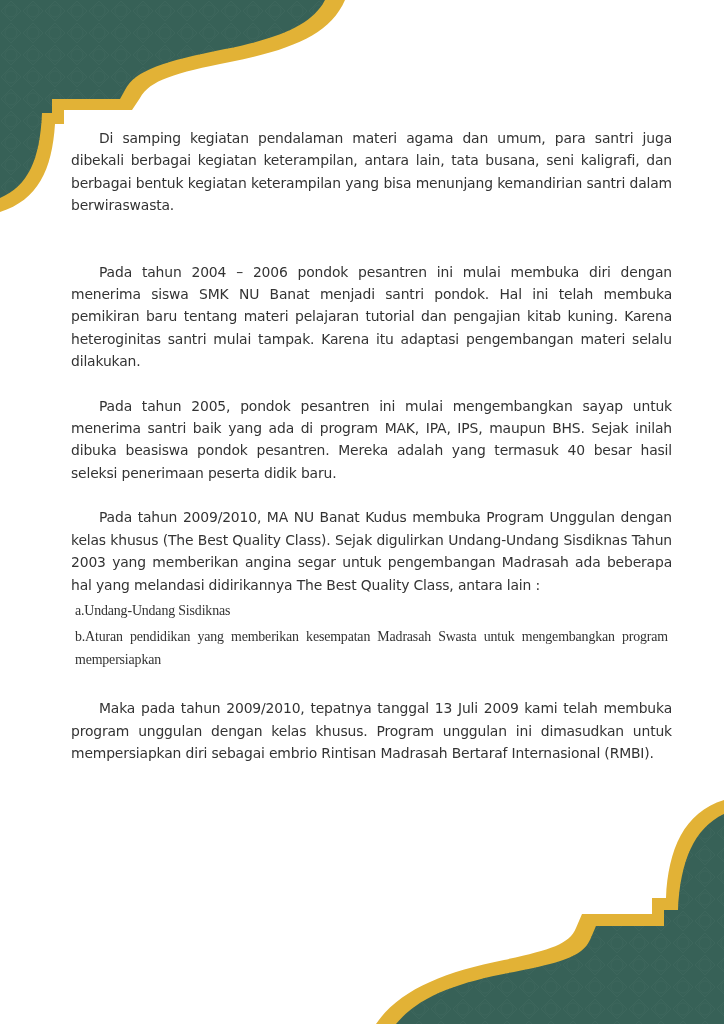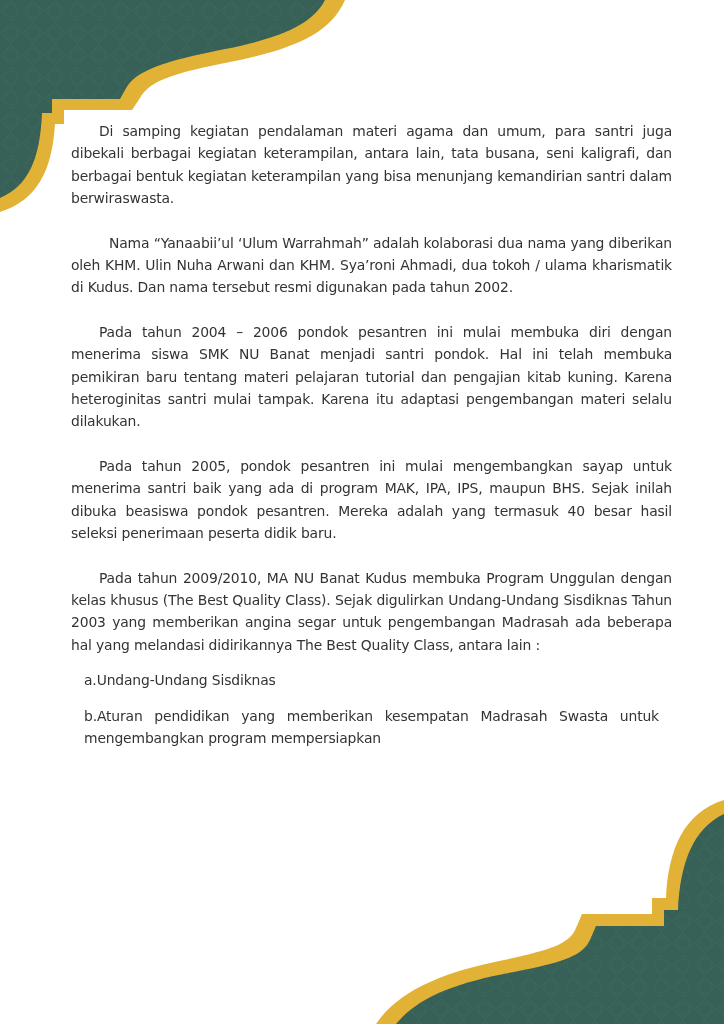--- a/index.html
+++ b/index.html
@@ -6,27 +6,27 @@
     body {
       width: 724px; height: 1024px; position: relative; overflow: hidden;
       background: #ffffff;
       font-family: "DejaVu Sans", sans-serif;
       color: #333333;
     }
     .deco { position: absolute; }
     .deco-top { left: 0; top: 0; }
     .deco-bottom { right: 0; bottom: 0; }
     .content {
-      position: absolute; left: 71px; top: 120px; width: 601px;
+      position: absolute; left: 71px; top: 127px; width: 601px;
       font-size: 13.9px; line-height: 22.4px; letter-spacing: -0.15px;
     }
     .para { margin: 0; text-align: justify; text-indent: 28px; }
     .para.big-indent { text-indent: 38px; }
     .gap { height: 22px; }
-    .list-item { margin: 13px; text-align: justify; }
+    .list-item { margin: 4px; text-align: justify; font-family: Liberation Serif, serif; }
   </style>
 </head>
 <body>
 
 <svg class="deco deco-top" width="360" height="220" viewBox="0 0 360 220">
   <defs>
     <pattern id="geo1" width="22" height="22" patternUnits="userSpaceOnUse">
       <path d="M11 1 L21 11 L11 21 L1 11 Z" fill="none" stroke="#41695f" stroke-width="1"></path>
       <circle cx="11" cy="11" r="6" fill="none" stroke="#41695f" stroke-width="0.8"></circle>
     </pattern>
@@ -72,23 +72,23 @@
   <path d="M360 14 L 360 224 L 32 224
            C 55 196, 95 182, 150 172
            C 195 163, 218 157, 226 140
            L 232 126 L 300 126 L 300 110 L 314 110
            C 316 62, 330 28, 360 14 Z" fill="url(#geo2)" opacity="0.6"></path>
 </svg>
 
 <div class="content">
   <p class="para">Di samping kegiatan pendalaman materi agama dan umum, para santri juga dibekali berbagai kegiatan keterampilan, antara lain, tata busana, seni kaligrafi, dan berbagai bentuk kegiatan keterampilan yang bisa menunjang kemandirian santri dalam berwiraswasta.</p>
   <div class="gap"></div>
-  <p class="para big-indent">Nama “Yanaabii’ul ‘Ulum Warrahmah” adalah kolaborasi dua nama yang diberikan oleh KHM. Ulin Nuha Arwani dan KHM. Sya’roni Ahmadi, dua tokoh / ulama kharismatik di Kudus. Dan nama tersebut resmi digunakan pada tahun 2002.</p>
   <div class="gap"></div>
   <p class="para">Pada tahun 2004 – 2006 pondok pesantren ini mulai membuka diri dengan menerima siswa SMK NU Banat menjadi santri pondok. Hal ini telah membuka pemikiran baru tentang materi pelajaran tutorial dan pengajian kitab kuning. Karena heteroginitas santri mulai tampak. Karena itu adaptasi pengembangan materi selalu dilakukan.</p>
   <div class="gap"></div>
   <p class="para">Pada tahun 2005, pondok pesantren ini mulai mengembangkan sayap untuk menerima santri baik yang ada di program MAK, IPA, IPS, maupun BHS. Sejak inilah dibuka beasiswa pondok pesantren. Mereka adalah yang termasuk 40 besar hasil seleksi penerimaan peserta didik baru.</p>
   <div class="gap"></div>
   <p class="para">Pada tahun 2009/2010, MA NU Banat Kudus membuka Program Unggulan dengan kelas khusus (The Best Quality Class). Sejak digulirkan Undang-Undang Sisdiknas Tahun 2003 yang memberikan angina segar untuk pengembangan Madrasah ada beberapa hal yang melandasi didirikannya The Best Quality Class, antara lain :</p>
   <p class="list-item">a.Undang-Undang Sisdiknas</p>
   <p class="list-item">b.Aturan pendidikan yang memberikan kesempatan Madrasah Swasta untuk mengembangkan program mempersiapkan</p>
   <div class="gap"></div>
+  <p class="para">Maka pada tahun 2009/2010, tepatnya tanggal 13 Juli 2009 kami telah membuka program unggulan dengan kelas khusus. Program unggulan ini dimasudkan untuk mempersiapkan diri sebagai embrio Rintisan Madrasah Bertaraf Internasional (RMBI).</p>
 </div>
 
 </body></html>

